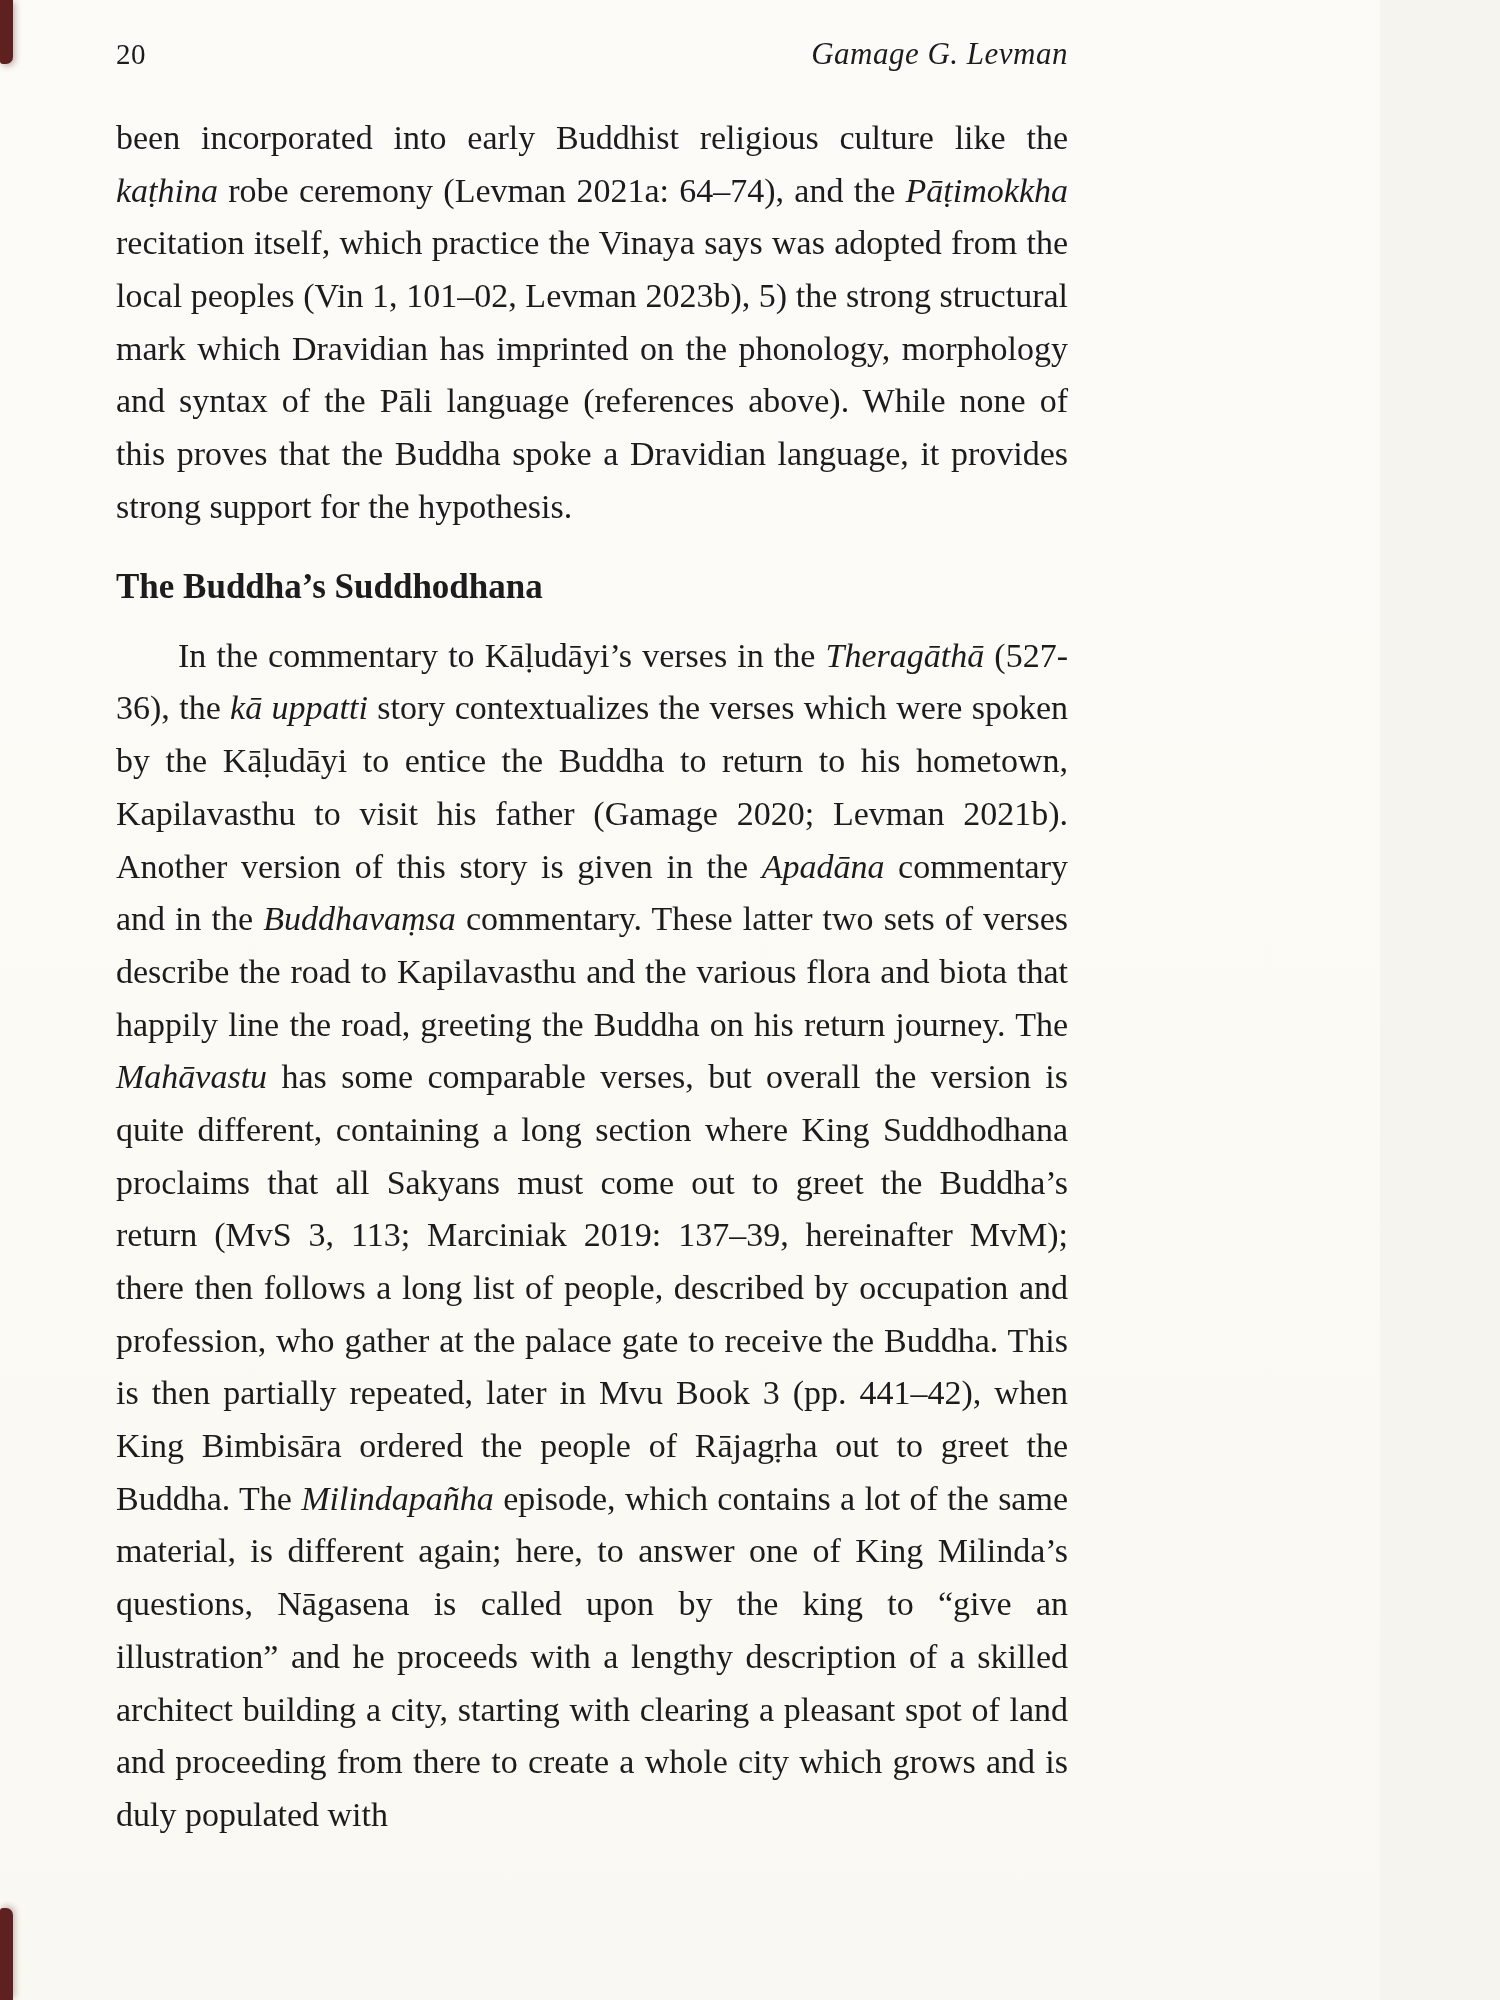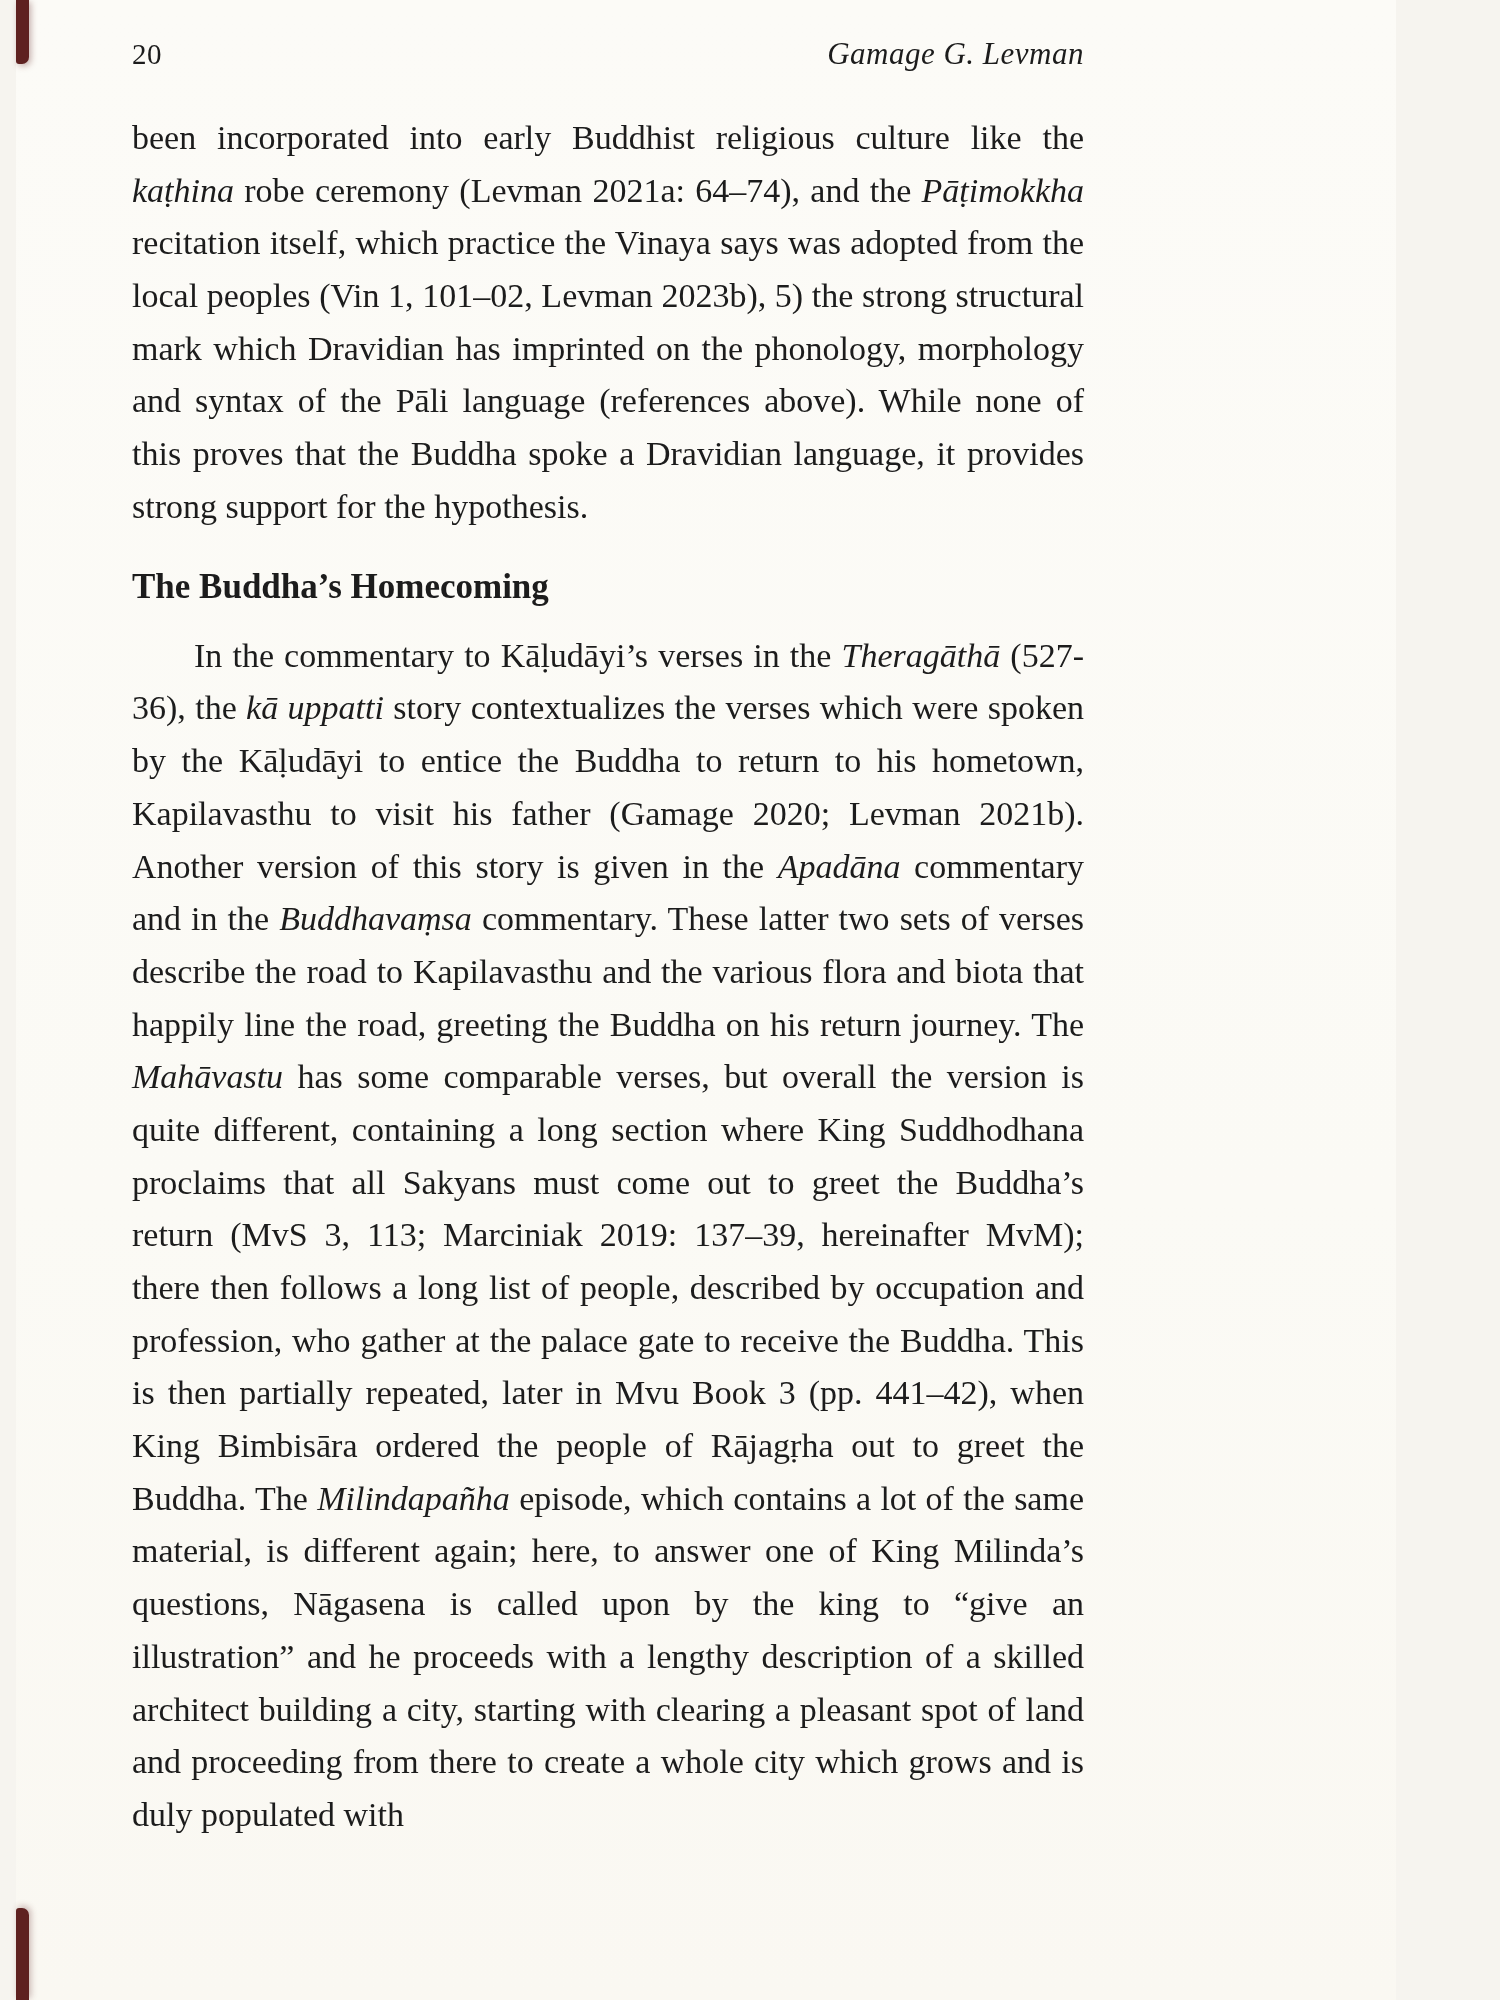--- a/index.html
+++ b/index.html
@@ -12,21 +12,20 @@
   body {
     background: #f6f4ef;
     font-family: "Liberation Serif", serif;
   }
   .page {
     position: relative;
     width: 1380px;
     height: 2000px;
     background: linear-gradient(180deg, #fcfbf7 0%, #fbfaf5 60%, #faf8f2 100%);
     color: #1c1c1c;
-    margin-left: 16px;
   }
   
   .artifact {
     position: absolute;
     background: #5e2120;
   }
   .artifact.top-left {
     left: 0; top: 0;
     width: 13px; height: 64px;
     border-radius: 0 0 7px 3px;
@@ -95,19 +94,19 @@
 
     <div class="page-header">
       <span class="page-number">20</span>
       <span class="running-head">Gamage G. Levman</span>
     </div>
 
     <div class="body-copy">
 
       <p class="continued"><span>been incorporated into early Buddhist religious culture like the </span><span class="it">kaṭhina</span><span> robe ceremony (Levman 2021a: 64–74), and the </span><span class="it">Pāṭimokkha</span><span> recitation itself, which practice the Vinaya says was adopted from the local peoples (Vin 1, 101–02, Levman 2023b), 5) the strong structural mark which Dravidian has imprinted on the phonology, morphology and syntax of the Pāli language (references above). While none of this proves that the Buddha spoke a Dravidian language, it provides strong support for the hypothesis.</span></p>
 
-      <h2 class="section-heading">The Buddha’s Homecoming</h2>
+      <h2 class="section-heading">The Buddha’s Suddhodhana</h2>
 
       <p class="indented"><span>In the commentary to Kāḷudāyi’s verses in the </span><span class="it">Theragāthā</span><span> (527-36), the </span><span class="it">kā uppatti</span><span> story contextualizes the verses which were spoken by the Kāḷudāyi to entice the Buddha to return to his hometown, Kapilavasthu to visit his father (Gamage 2020; Levman 2021b). Another version of this story is given in the </span><span class="it">Apadāna</span><span> commentary and in the </span><span class="it">Buddhavaṃsa</span><span> commentary. These latter two sets of verses describe the road to Kapilavasthu and the various flora and biota that happily line the road, greeting the Buddha on his return journey. The </span><span class="it">Mahāvastu</span><span> has some comparable verses, but overall the version is quite different, containing a long section where King Suddhodhana proclaims that all Sakyans must come out to greet the Buddha’s return  (MvS 3, 113; Marciniak 2019: 137–39, hereinafter MvM); there then follows a long list of people, described by occupation and profession, who gather at the palace gate to receive the Buddha. This is then partially repeated, later in Mvu Book 3 (pp. 441–42), when King Bimbisāra ordered the people of Rājagṛha out to greet the Buddha. The </span><span class="it">Milindapañha</span><span> episode, which contains a lot of the same material, is different again; here, to answer one of King Milinda’s questions, Nāgasena is called upon by the king to “give an illustration” and he proceeds with a lengthy description of a skilled architect building a city, starting with clearing a pleasant spot of land and proceeding from there to create a whole city which grows and is duly populated with</span></p>
 
     </div>
   </div>
 </div>
 
 </body></html>

